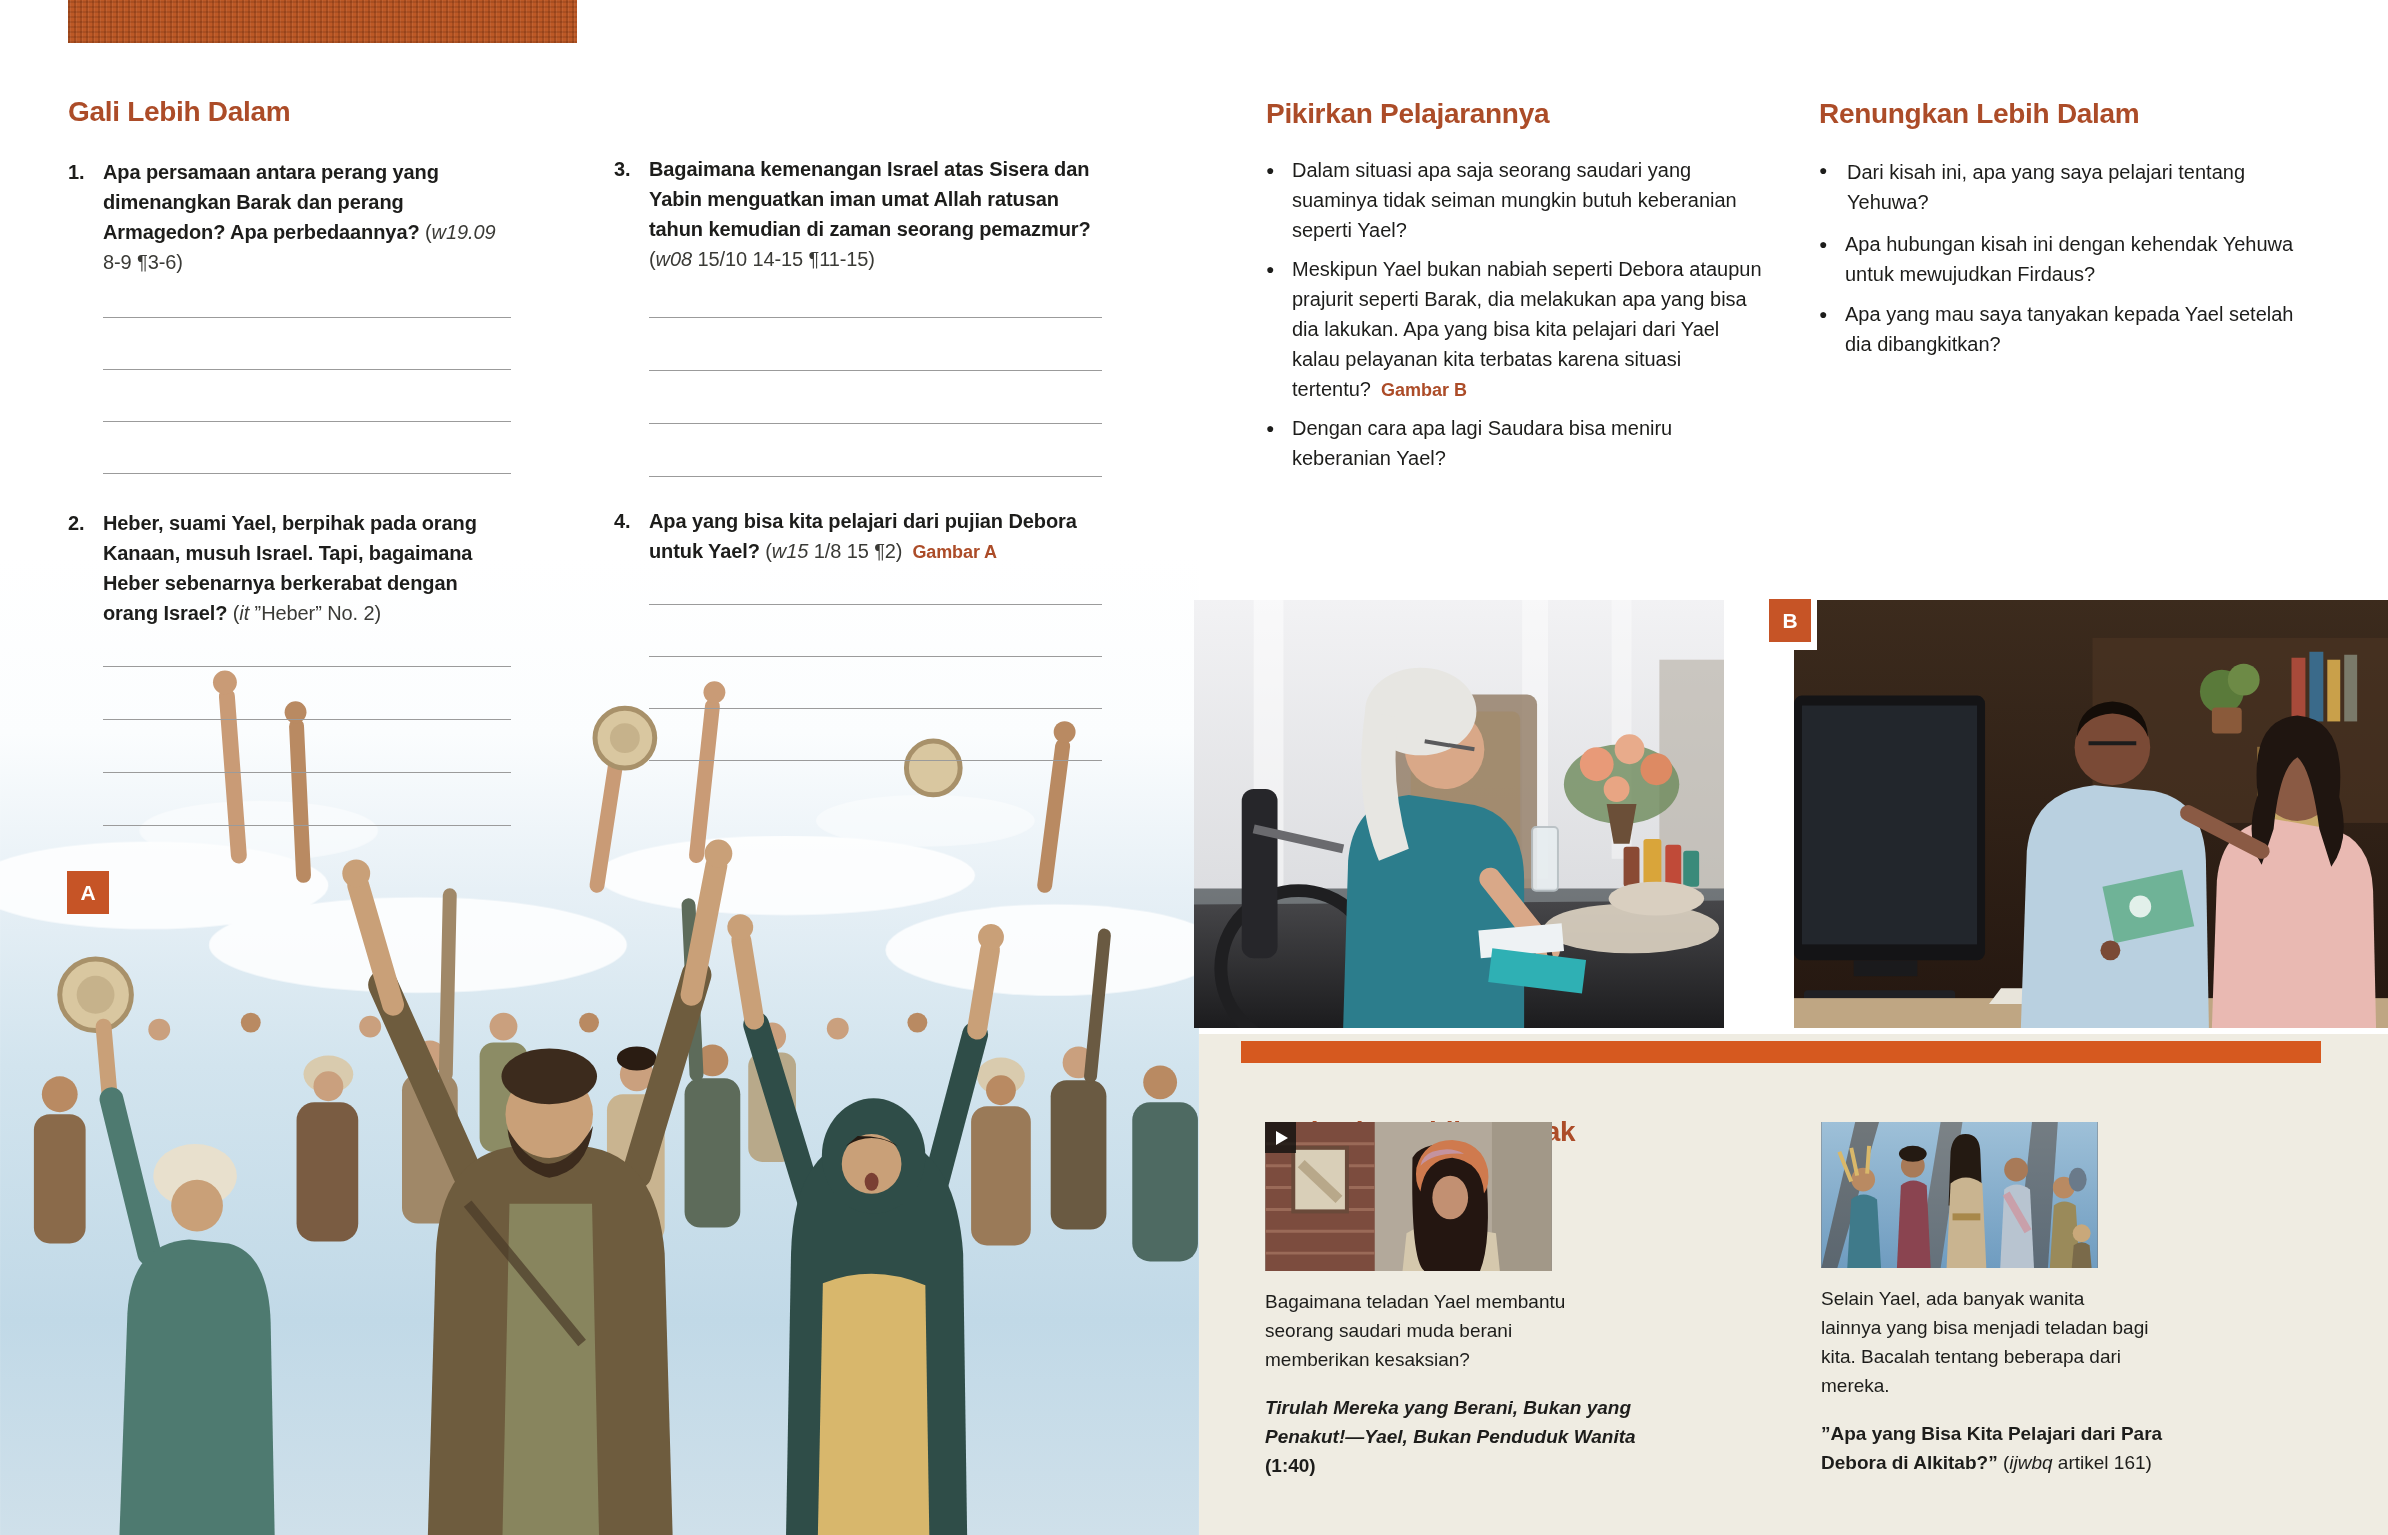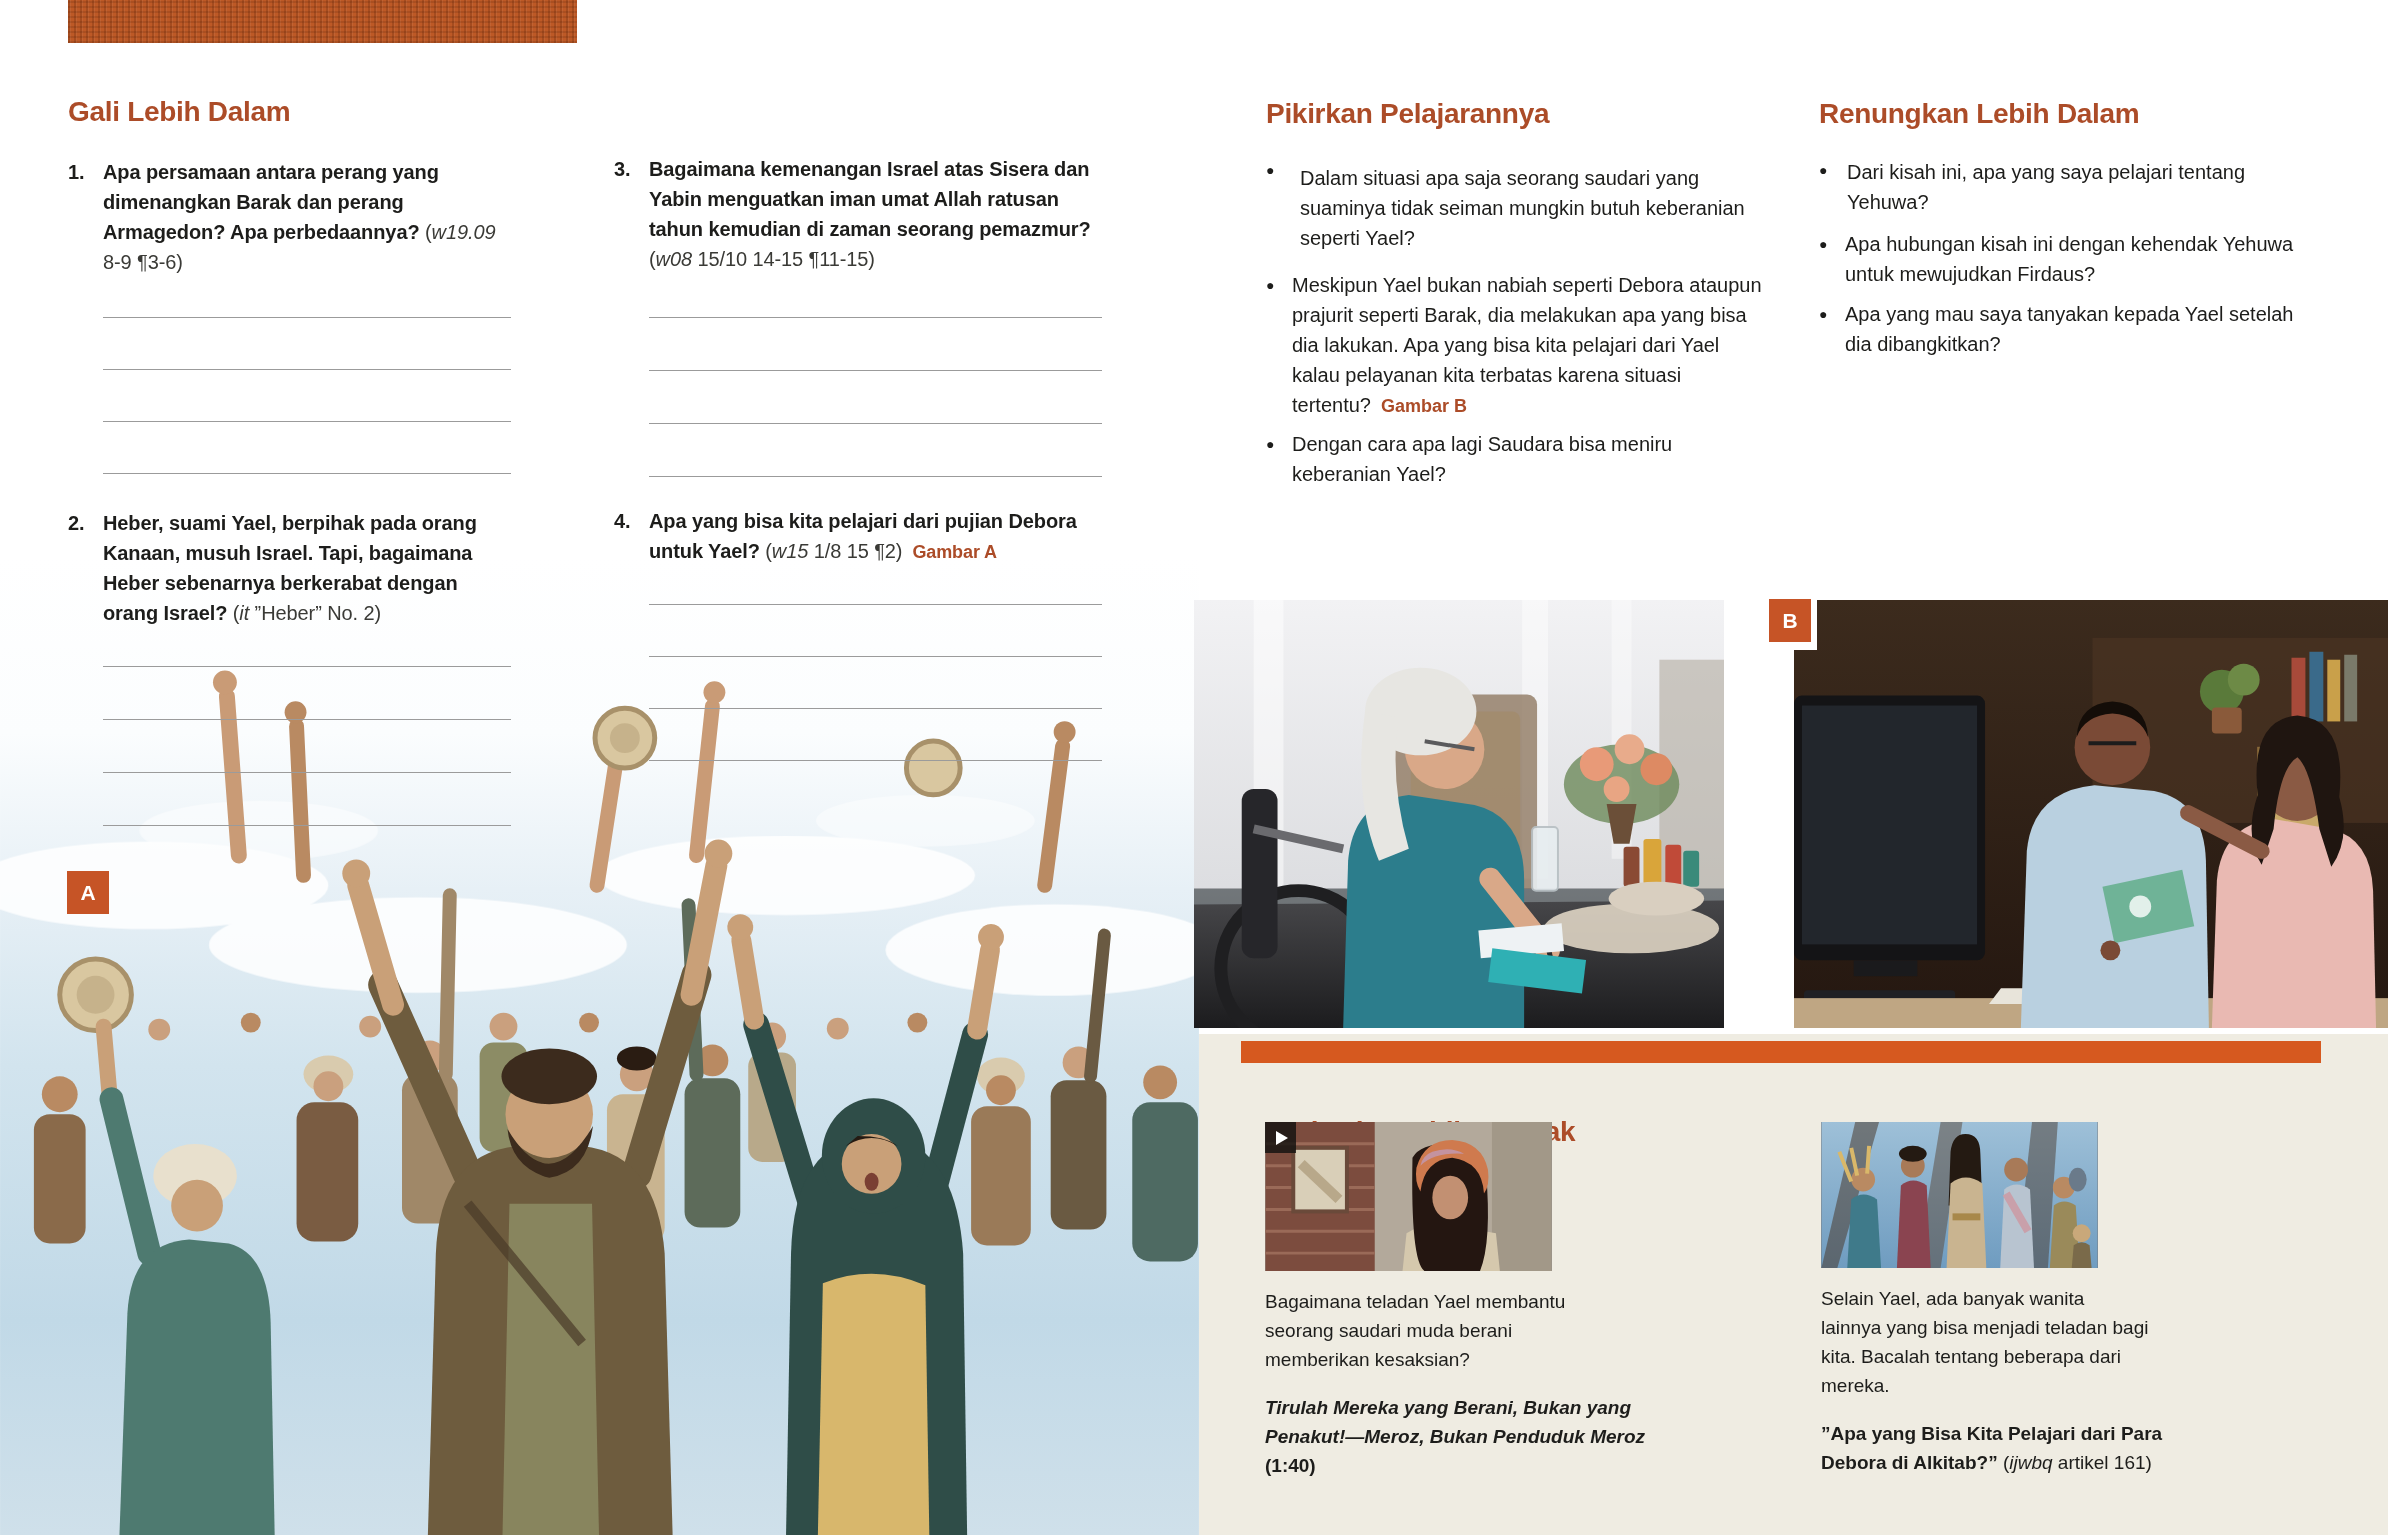--- a/index.html
+++ b/index.html
@@ -244,21 +244,21 @@
       <path d="M822 983 L827 730 Q878 710 930 732 L934 983 Z" fill="#d8b76c"></path>
     </g>
   </svg>
 
   <div class="badge" id="badge-a">A</div>
 
   <div class="rcol" id="pikirkan">
     <span class="h-orange">Pikirkan Pelajarannya</span>
     <div class="bullet">
       <span class="dot">●</span>
-      <p class="b-text" style="margin:8px"><span>Dalam situasi apa saja seorang saudari yang suaminya tidak seiman mungkin butuh keberanian seperti Yael?</span><span class="fig"></span></p>
+      <p class="b-text" style="margin:0"><span>Dalam situasi apa saja seorang saudari yang suaminya tidak seiman mungkin butuh keberanian seperti Yael?</span><span class="fig"></span></p>
     </div>
     <div class="bullet">
       <span class="dot">●</span>
       <p class="b-text" style="margin:0"><span>Meskipun Yael bukan nabiah seperti Debora ataupun prajurit seperti Barak, dia melakukan apa yang bisa dia lakukan. Apa yang bisa kita pelajari dari Yael kalau pelayanan kita terbatas karena situasi tertentu?</span><span class="fig">Gambar B</span></p>
     </div>
     <div class="bullet">
       <span class="dot">●</span>
       <p class="b-text" style="margin:0"><span>Dengan cara apa lagi Saudara bisa meniru keberanian Yael?</span><span class="fig"></span></p>
     </div>
   </div>
@@ -411,21 +411,21 @@
           <ellipse cx="186" cy="76" rx="18" ry="22" fill="#c29072"></ellipse>
           <path d="M152 46 Q160 18 188 18 Q218 20 224 48 Q226 64 220 72 Q218 40 188 36 Q160 38 156 70 Q150 60 152 46 Z" fill="#cf7a4e"></path>
           <path d="M156 44 Q170 30 200 32 Q186 24 168 30 Q158 34 156 44 Z" fill="#c493a0"></path>
         </g>
       </svg>
       <div class="play-btn">
         <div class="play-tri"></div>
       </div>
     </div>
     <p class="lm-caption">Bagaimana teladan Yael membantu seorang saudari muda berani memberikan kesaksian?</p>
-    <p class="lm-title-line"><span class="t-em">Tirulah Mereka yang Berani, Bukan yang Penakut!—Meroz, Bukan Penduduk Meroz</span> <span class="t-b">(1:40)</span></p>
+    <p class="lm-title-line"><span class="t-em">Tirulah Mereka yang Berani, Bukan yang Penakut!—Yael, Bukan Penduduk Wanita</span> <span class="t-b">(1:40)</span></p>
   </div>
 
   <div class="lm-item" id="lm-item2">
     <div class="thumb">
       <svg width="277" height="146" viewBox="0 0 278 147">
         <defs>
           <linearGradient id="t2sky" x1="0" y1="0" x2="0" y2="1">
             <stop offset="0" stop-color="#9ec0d8"></stop>
               <stop offset="1" stop-color="#6f9cc0"></stop>
           </linearGradient>

